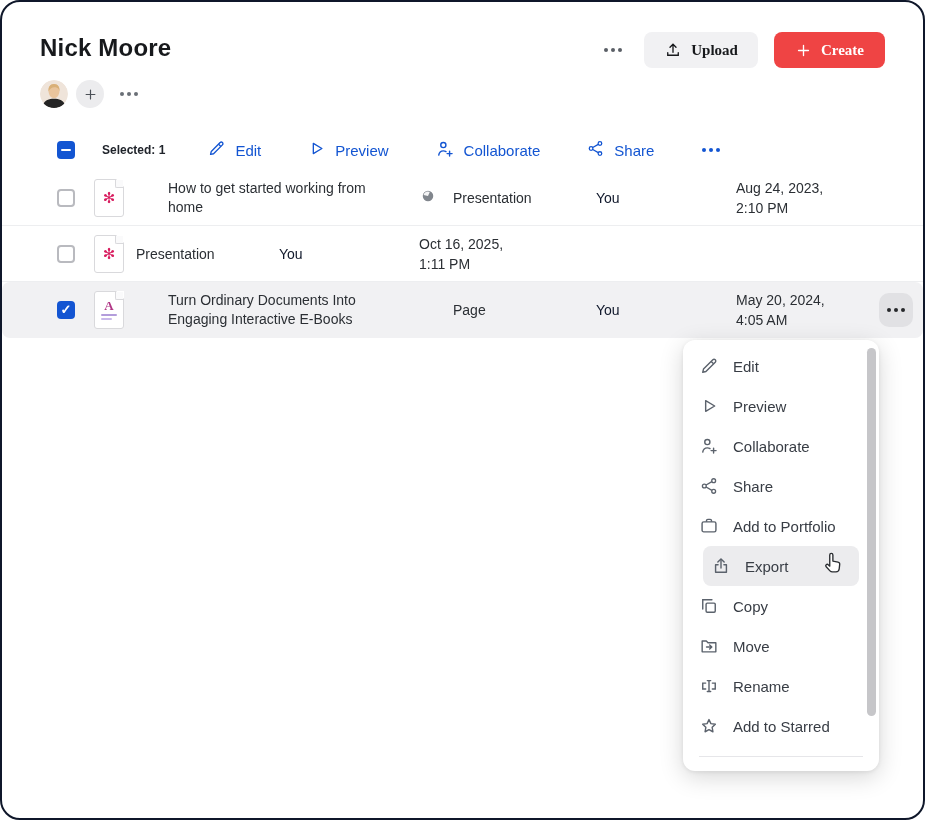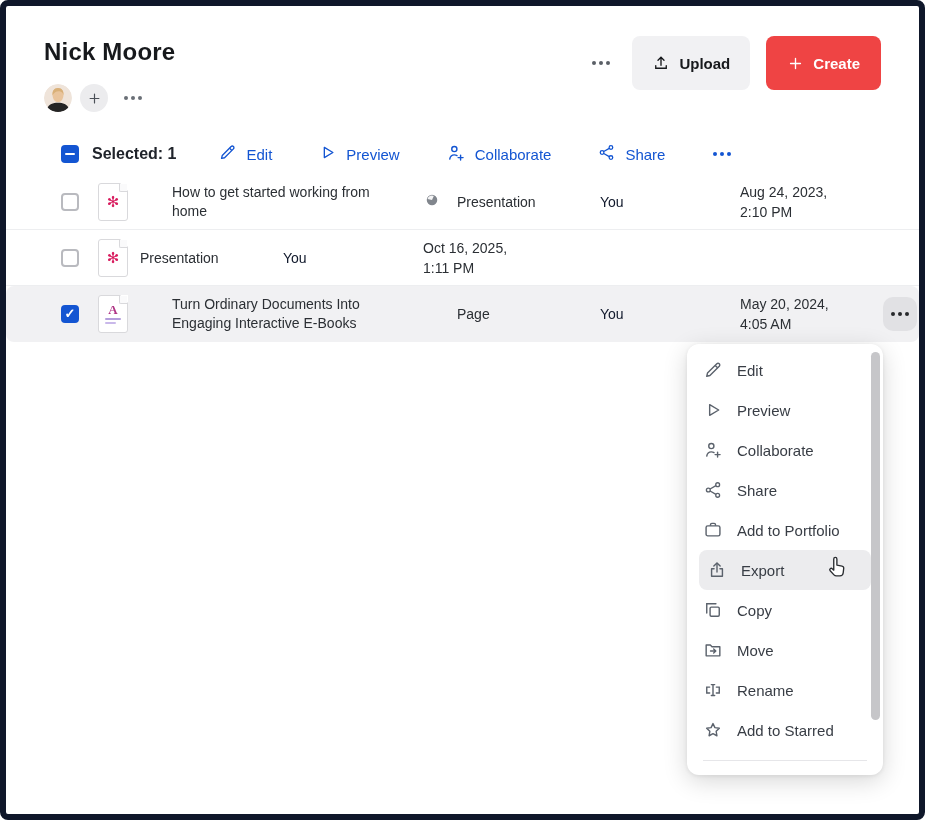--- a/index.html
+++ b/index.html
@@ -2,52 +2,52 @@
 <html><head>
 <meta charset="utf-8">
 <style>
   * { box-sizing: border-box; margin: 0; padding: 0; }
   html, body { width: 925px; height: 820px; overflow: hidden; background: #fff; }
   body { font-family: "Liberation Sans", sans-serif; color: #23262b; position: relative; }
 
   .card {
     position: absolute; inset: 0;
     background: #fff;
-    border: 6px solid #0f172a;
-    border-radius: 8px;
+    border: 2px solid #0f172a;
+    border-radius: 20px;
     overflow: hidden;
   }
 
   
   .header { position: absolute; left: 38px; right: 38px; top: 30px; display: flex; align-items: flex-start; justify-content: space-between; }
   .page-title { font-size: 24px; font-weight: 700; color: #17191c; letter-spacing: .2px; padding-top: 2px; }
   .header-actions { display: flex; align-items: center; gap: 16px; }
   .dots { display: inline-flex; gap: 3px; align-items: center; }
   .dots i { width: 4px; height: 4px; border-radius: 50%; background: currentColor; }
   .header-more { color: #5a5f66; padding: 8px 6px; cursor: pointer; border-radius: 6px; }
-  .btn { display: inline-flex; align-items: center; gap: 9px; height: 54px; border: none; border-radius: 8px; font-family: Liberation Sans, sans-serif; font-size: 15px; font-weight: 700; cursor: pointer; }
+  .btn { display: inline-flex; align-items: center; gap: 9px; height: 36px; border: none; border-radius: 8px; font-family: Liberation Serif, serif; font-size: 15px; font-weight: 700; cursor: pointer; }
   .btn-upload { background: #f1f1f3; color: #17191c; padding: 0 20px; }
   .btn-create { background: #ef4444; color: #fff; padding: 0 21px; }
   .btn svg { display: block; }
 
   
   .profile-row { position: absolute; left: 38px; top: 78px; display: flex; align-items: center; gap: 8px; }
   .avatar { width: 28px; height: 28px; border-radius: 50%; overflow: hidden; display: block; cursor: pointer; }
   .add-circle { width: 28px; height: 28px; border-radius: 50%; background: #ececee; color: #4b5057; display: inline-flex; align-items: center; justify-content: center; cursor: pointer; }
   .profile-more { color: #6a6f76; padding: 6px 8px; cursor: pointer; }
 
   
   .toolbar { position: absolute; left: 38px; right: 38px; top: 128px; height: 40px; display: flex; align-items: center; padding-left: 17px; }
   .checkbox { width: 18px; height: 18px; border-radius: 4px; flex: 0 0 18px; cursor: pointer; position: relative; }
   .checkbox.unchecked { border: 2px solid #b9babf; background: #fff; }
   .checkbox.filled { background: #1355d2; }
   .checkbox.filled::after { content: ""; position: absolute; inset: 0; }
   .checkbox.indeterminate::after { content: ""; position: absolute; left: 4px; right: 4px; top: 8px; height: 2.4px; background: #fff; border-radius: 1px; }
   .checkbox.checked::after { content: "✓"; color: #fff; font-size: 13px; font-weight: 700; display: flex; align-items: center; justify-content: center; position: absolute; inset: 0; }
-  .selected-count { margin-left: 13px; font-size: 16px; font-weight: 700; color: #20242b; }
+  .selected-count { margin-left: 27px; font-size: 12px; font-weight: 700; color: #20242b; }
   .tb-links { display: flex; align-items: center; gap: 46px; margin-left: 42px; color: #1355d2; }
   .tb-link { display: inline-flex; align-items: center; gap: 9px; font-size: 15px; font-weight: 500; color: #1355d2; cursor: pointer; }
   .tb-more { color: #1355d2; margin-left: 46px; padding: 6px 2px; cursor: pointer; }
 
   
   .rows { position: absolute; left: 0; right: 0; top: 168px; }
   .row { height: 56px; display: flex; align-items: center; padding-left: 55px; padding-right: 46px; border-bottom: 1px solid #edeef0; position: relative; }
   .row.selected { background: #f1f1f3; border-radius: 8px; border-bottom-color: transparent; }
   .row .checkbox { margin-right: 19px; }
   .file-icon { width: 30px; height: 38px; background: #fff; border: 1px solid #d9d9dc; border-radius: 3px; margin-right: 12px; flex: 0 0 30px; position: relative; display: flex; flex-direction: column; align-items: center; justify-content: center; }
@@ -73,21 +73,21 @@
 
   
   .context-menu {
     position: absolute; left: 681px; top: 338px; width: 196px;
     background: #fff; border-radius: 12px;
     box-shadow: 0 6px 24px rgba(0,0,0,.16), 0 1px 4px rgba(0,0,0,.08);
     padding: 6px 0 14px; z-index: 10;
   }
   .menu-item { height: 40px; display: flex; align-items: center; gap: 14px; padding: 0 16px; font-size: 15px; color: #383d45; cursor: pointer; }
   .menu-item .mi-icon { color: #5b626c; display: flex; }
-  .menu-item.highlighted { margin: 0 12px; padding: 0 8px; background: #ececee; border-radius: 8px; }
+  .menu-item.highlighted { margin: 0 20px; padding: 0 8px; background: #ececee; border-radius: 8px; }
   .menu-divider { height: 1px; background: #e6e6e9; margin: 10px 16px 0; }
   .menu-scrollbar { position: absolute; top: 8px; right: 3px; width: 9px; height: 368px; border-radius: 5px; background: #c6c6c9; cursor: pointer; }
 
   .cursor-hand { position: absolute; left: 818px; top: 548px; z-index: 20; pointer-events: none; }
 </style>
 </head>
 <body>
 
 <svg width="0" height="0" style="position:absolute">
   <defs>

